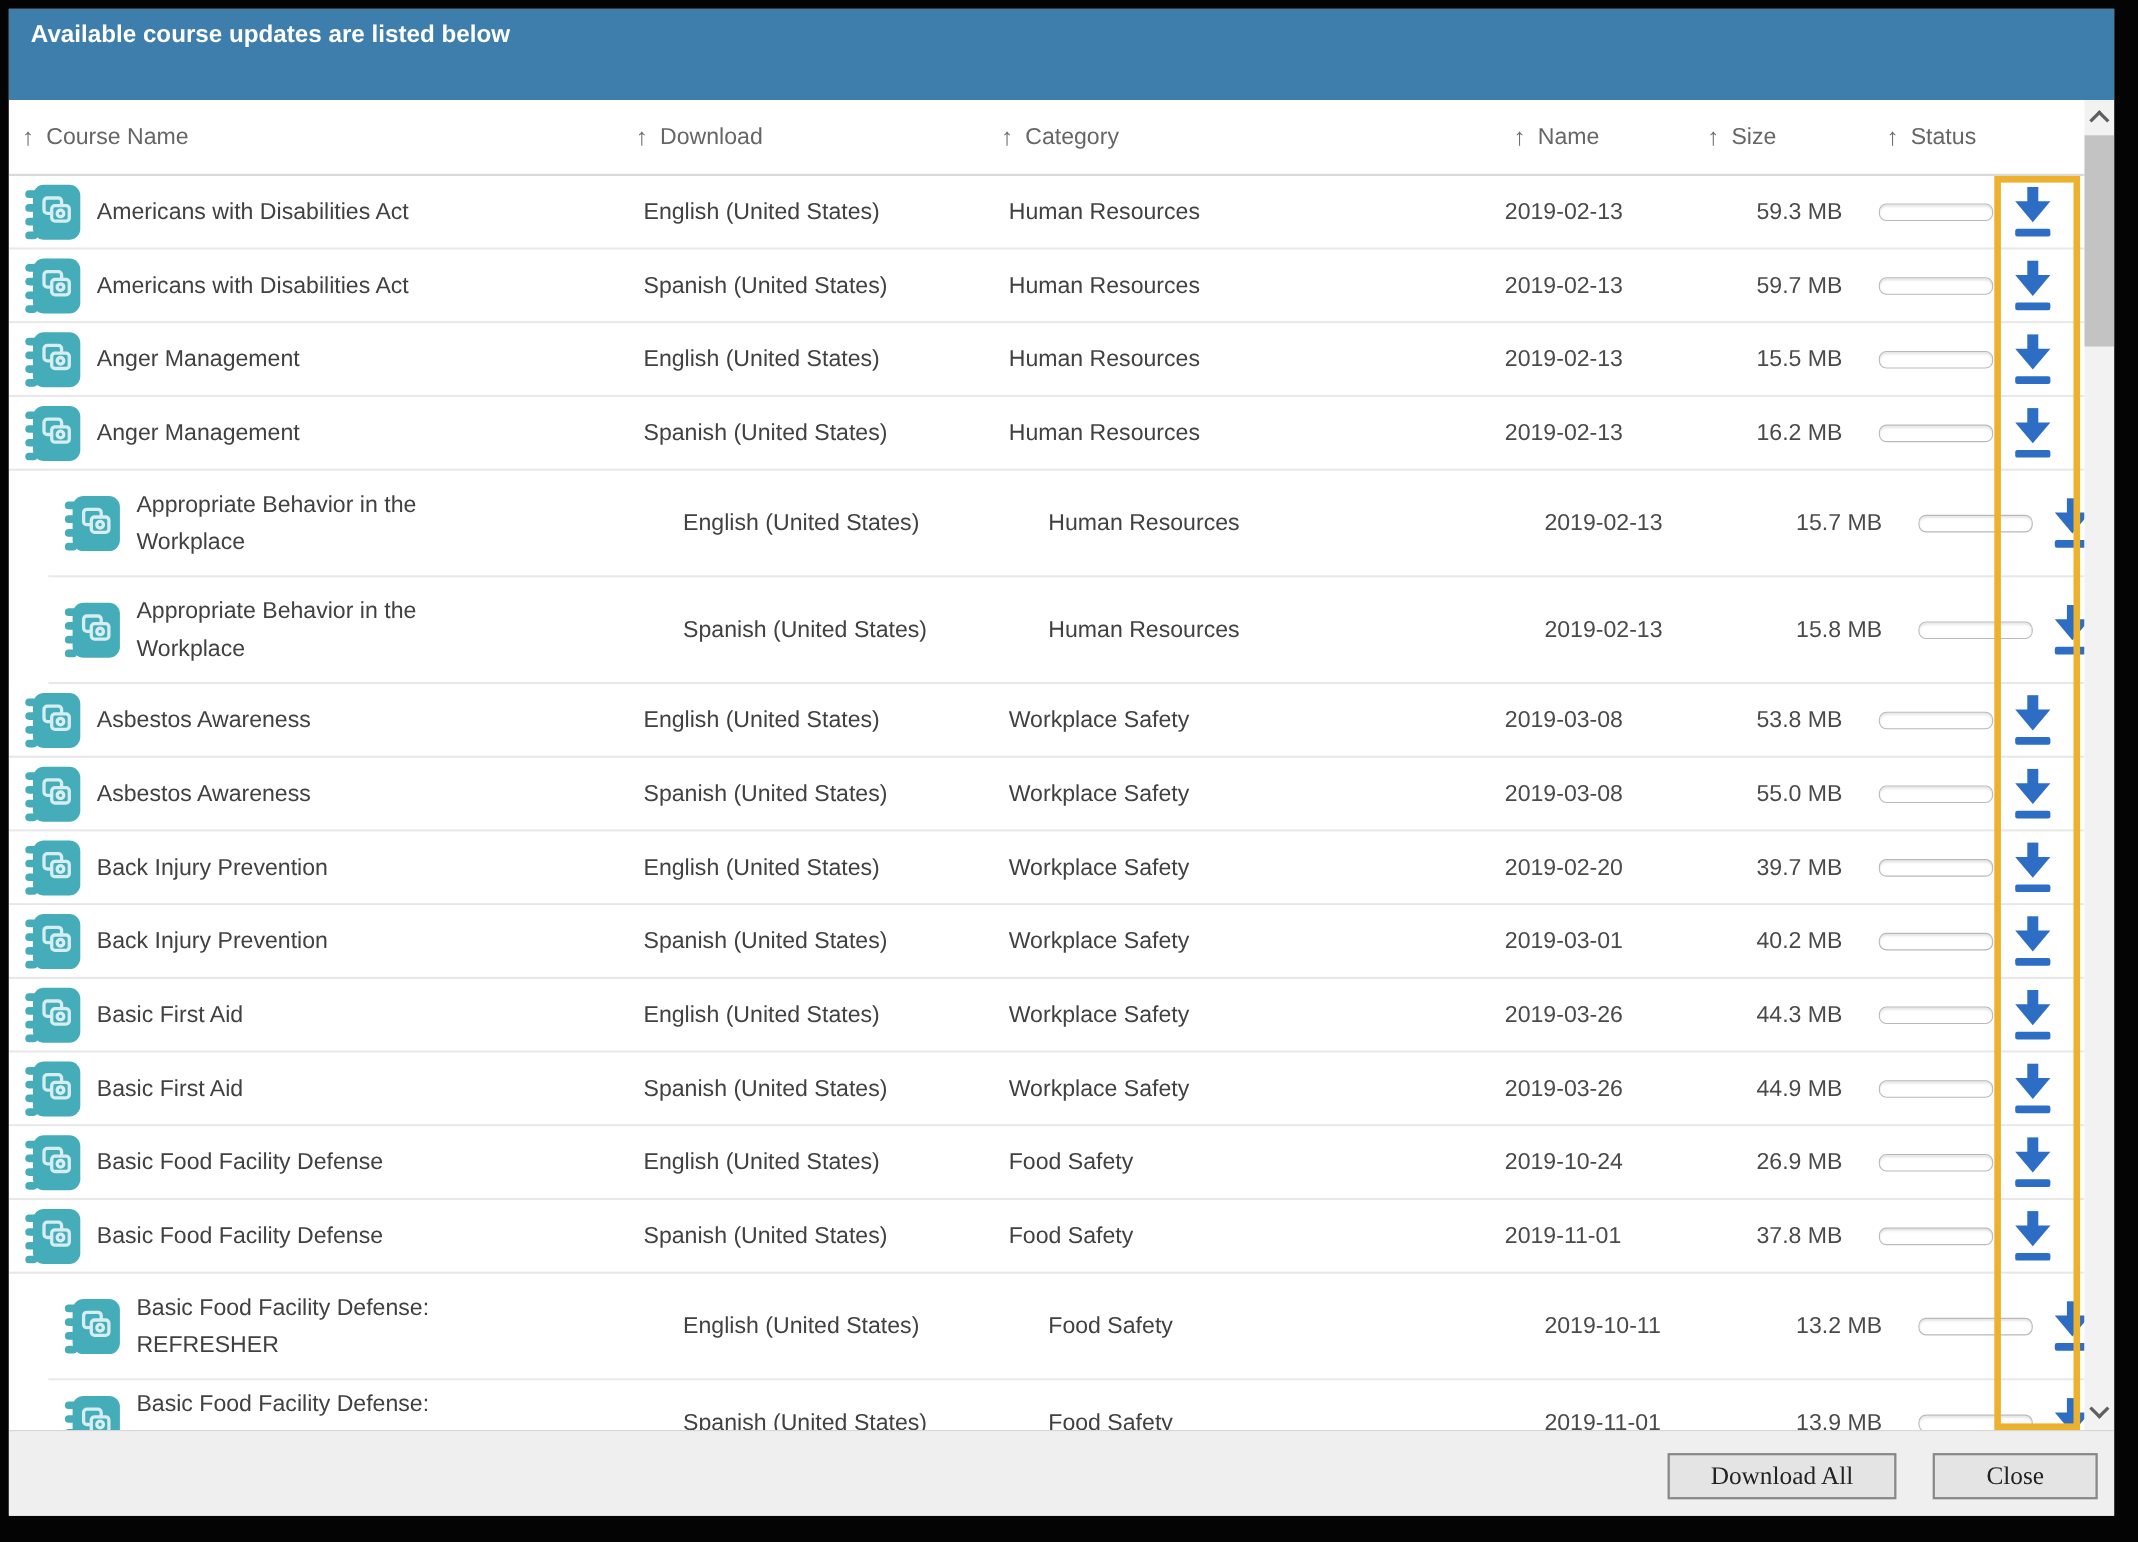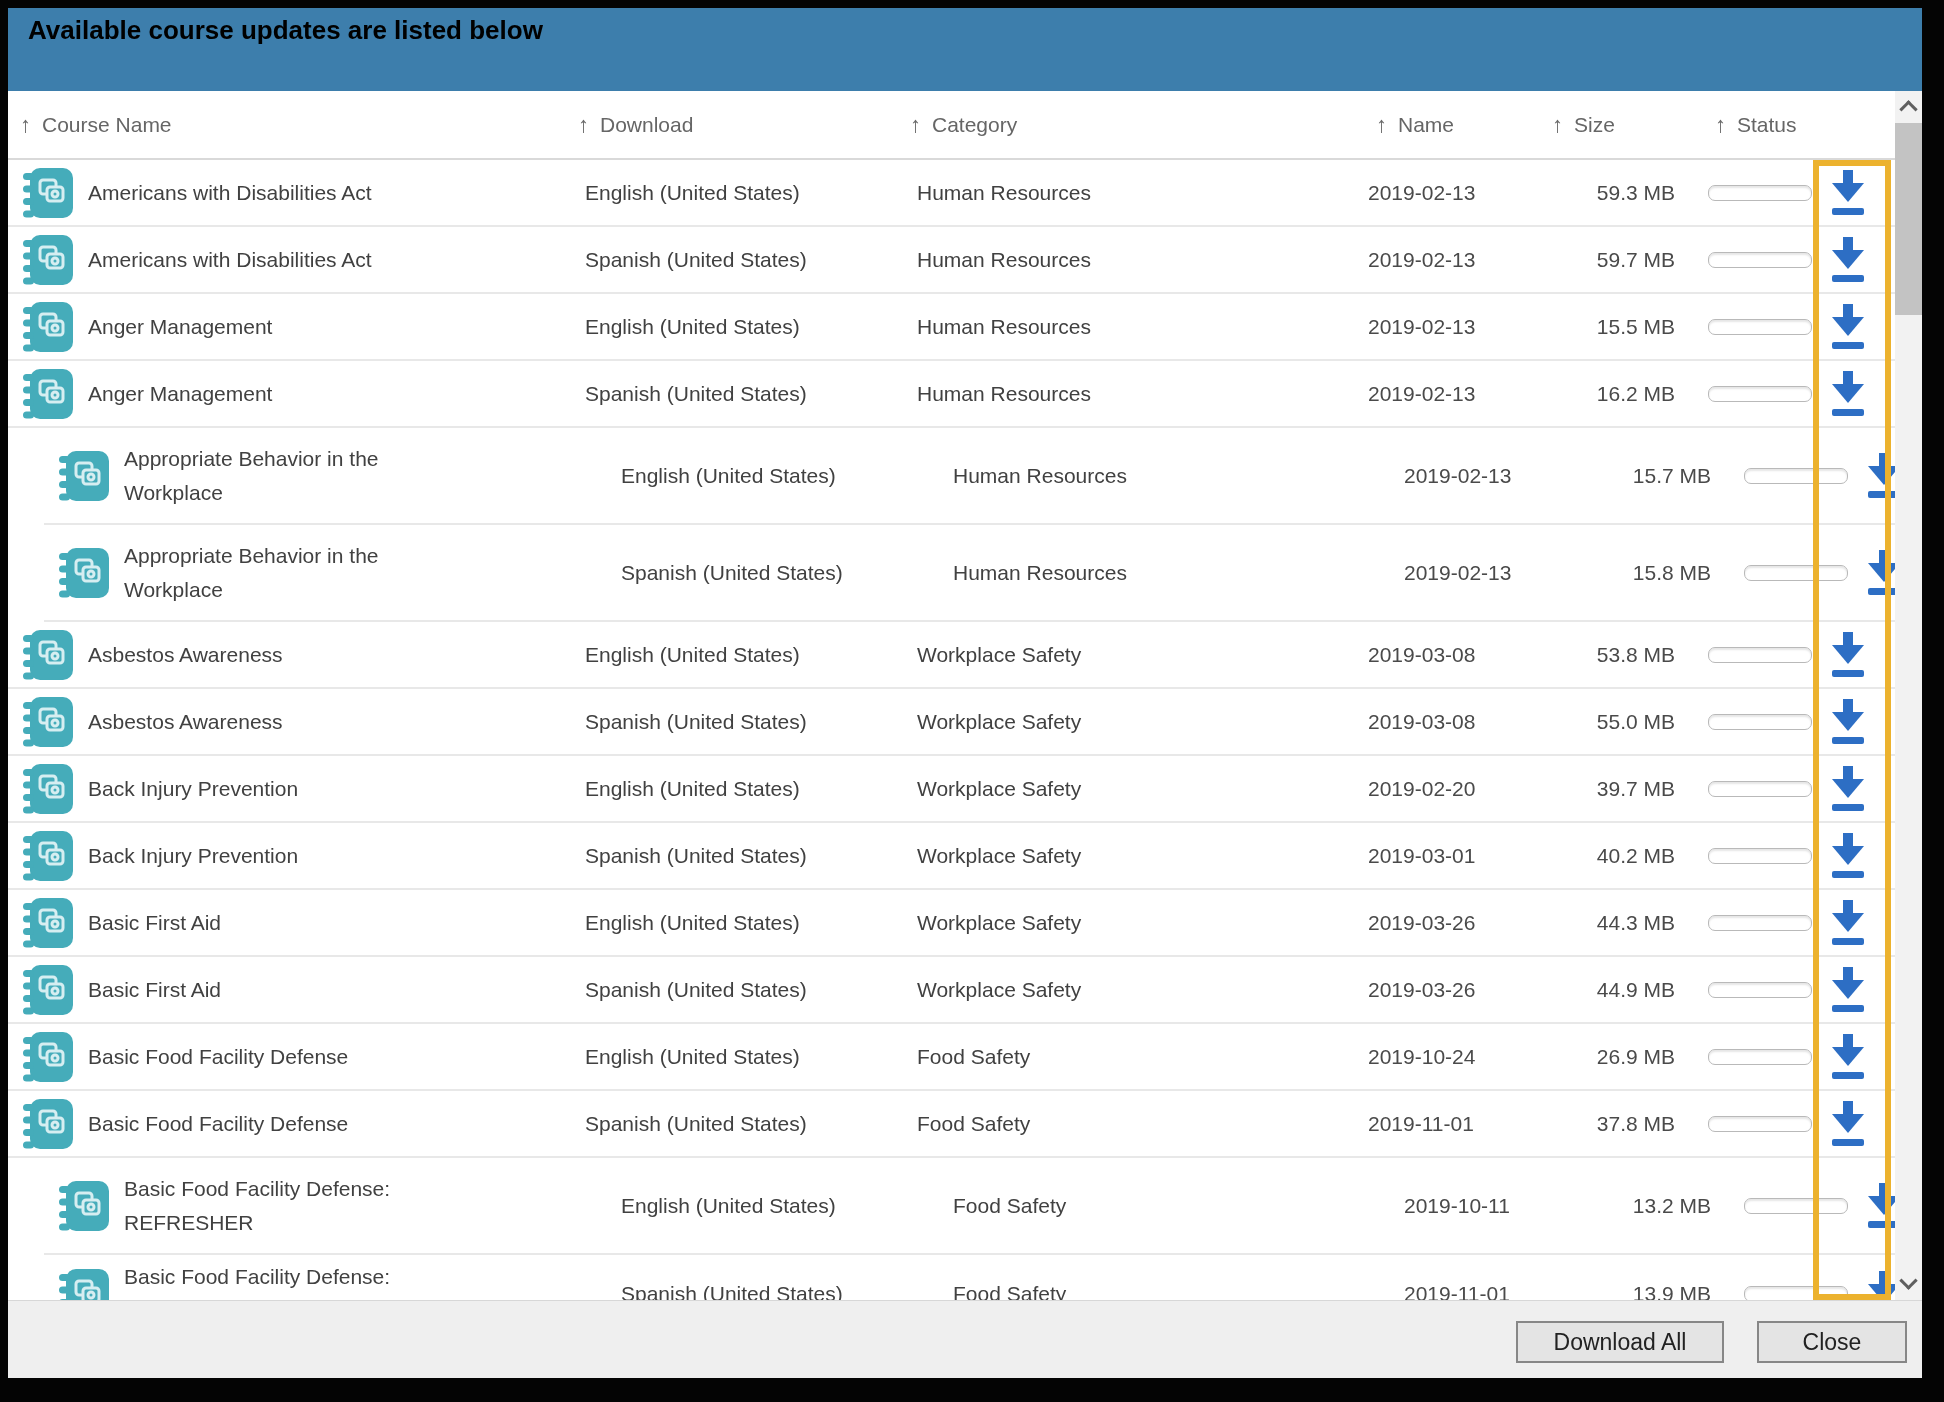--- a/index.html
+++ b/index.html
@@ -16,21 +16,21 @@
   .dialog{
     position:absolute;left:8px;top:8px;width:1914px;height:1370px;
     background:#ffffff;overflow:hidden;
   }
   
   .titlebar{
     position:absolute;left:0;top:0;width:100%;height:83px;
     background:var(--header-blue);color:#fff;box-sizing:border-box;padding:9px 0 0 20px;
   }
   .titlebar .t{font-size:27px;font-weight:700;line-height:33px;}
-  .titlebar .s{font-size:26px;font-weight:600;color:#000000;line-height:27px;}
+  .titlebar .s{font-size:22px;font-weight:600;color:#ffffff;line-height:27px;}
   
   .colheads{
     position:absolute;left:0;top:83px;width:1887px;height:69px;background:#fff;
     border-bottom:2px solid #d9d9d9;box-sizing:border-box;
   }
   .colhead{
     position:absolute;top:0;height:67px;display:flex;align-items:center;gap:11px;
     font-size:21px;color:#666;cursor:pointer;white-space:nowrap;
   }
   .colhead .arrow{font-size:22px;color:#6b6b6b;}
@@ -85,21 +85,21 @@
   .chev.up{transform:rotate(45deg) translate(2px,2px);}
   .chev.down{transform:rotate(225deg) translate(2px,2px);}
   .sb-thumb{position:absolute;left:0;top:32px;width:27px;height:192px;background:#c3c3c3;cursor:grab;}
   
   .footer{
     position:absolute;left:0;top:1292px;width:100%;height:78px;background:#efefef;
     border-top:1px solid #d7d7d7;box-sizing:border-box;
   }
   .btn{
     position:absolute;top:20px;height:42px;background:#e4e4e4;border:2px solid #878787;
-    font-family:Liberation Sans, sans-serif;font-size:23px;color:#222;
+    font-family:Liberation Serif, serif;font-size:23px;color:#222;
     display:flex;align-items:center;justify-content:center;cursor:pointer;box-sizing:border-box;
   }
   .btn-download-all{left:1508px;width:208px;}
   .btn-close{left:1749px;width:150px;}
 </style>
 </head>
 <body>
 
 <div class="dialog">
 

